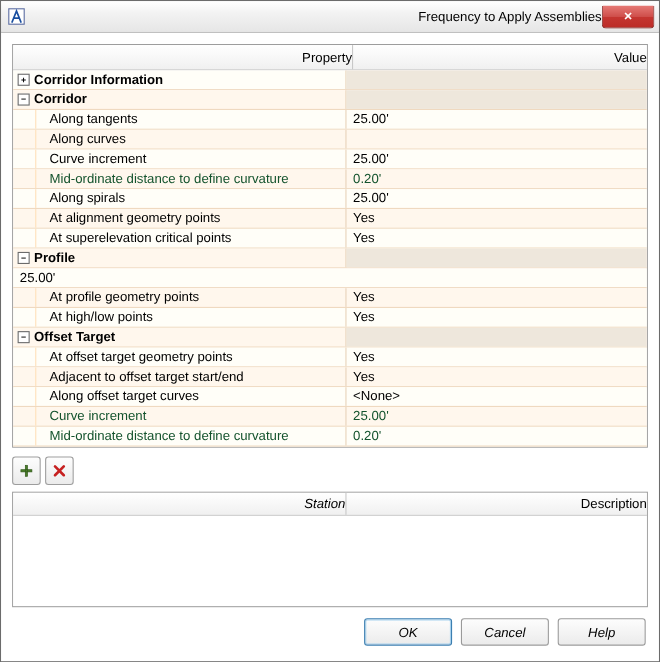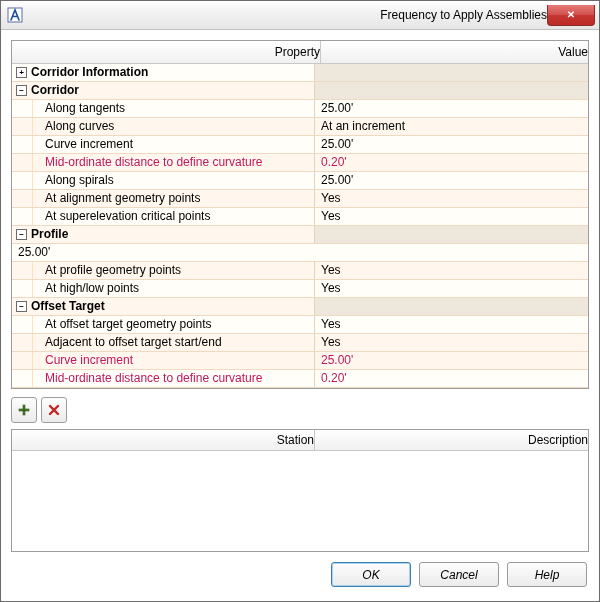--- a/index.html
+++ b/index.html
@@ -103,21 +103,21 @@
     display: flex;
     align-items: center;
   }
   .row.group .cell-prop {
     font-weight: bold;
   }
   .row.group .cell-val {
     background: #eee7dc;
   }
   .row.disabled {
-    color: #be185d;
+    color: #14532d;
   }
   .toggle {
     width: 9px;
     height: 9px;
     border: 1px solid #6b6b6b;
     display: inline-flex;
     align-items: center;
     justify-content: center;
     font-size: 8px;
     line-height: 8px;
@@ -163,20 +163,21 @@
     display: flex;
     height: 20px;
     line-height: 20px;
     background: linear-gradient(#ffffff, #f0f0f0);
     border-bottom: 1px solid #c8c8c8;
   }
   .lh-station {
     width: 296px;
     padding-left: 6px;
     border-right: 1px solid #c8c8c8;
+    font-style: italic;
   }
   .lh-desc {
     flex: 1;
     padding-left: 6px;
   }
   .list-body {
     flex: 1;
     background: #fff;
   }
   .buttons {
@@ -250,21 +251,20 @@
               <span class="indent-block"></span>
               <span class="child-label">Along tangents</span>
             </div>
           <div class="cell-val">25.00'</div>
         </div>
         <div class="row alt">
           <div class="cell-prop">
               <span class="indent-block"></span>
               <span class="child-label">Along curves</span>
             </div>
-          <div class="cell-val">At an increment</div>
         </div>
         <div class="row">
           <div class="cell-prop">
               <span class="indent-block"></span>
               <span class="child-label">Curve increment</span>
             </div>
           <div class="cell-val">25.00'</div>
         </div>
         <div class="row alt disabled">
           <div class="cell-prop">
@@ -333,20 +333,27 @@
               <span class="child-label">At offset target geometry points</span>
             </div>
           <div class="cell-val">Yes</div>
         </div>
         <div class="row alt">
           <div class="cell-prop">
               <span class="indent-block"></span>
               <span class="child-label">Adjacent to offset target start/end</span>
             </div>
           <div class="cell-val">Yes</div>
+        </div>
+        <div class="row">
+          <div class="cell-prop">
+              <span class="indent-block"></span>
+              <span class="child-label">Along offset target curves</span>
+            </div>
+          <div class="cell-val">&lt;None&gt;</div>
         </div>
         <div class="row alt disabled">
           <div class="cell-prop">
               <span class="indent-block"></span>
               <span class="child-label">Curve increment</span>
             </div>
           <div class="cell-val">25.00'</div>
         </div>
         <div class="row disabled">
           <div class="cell-prop">

